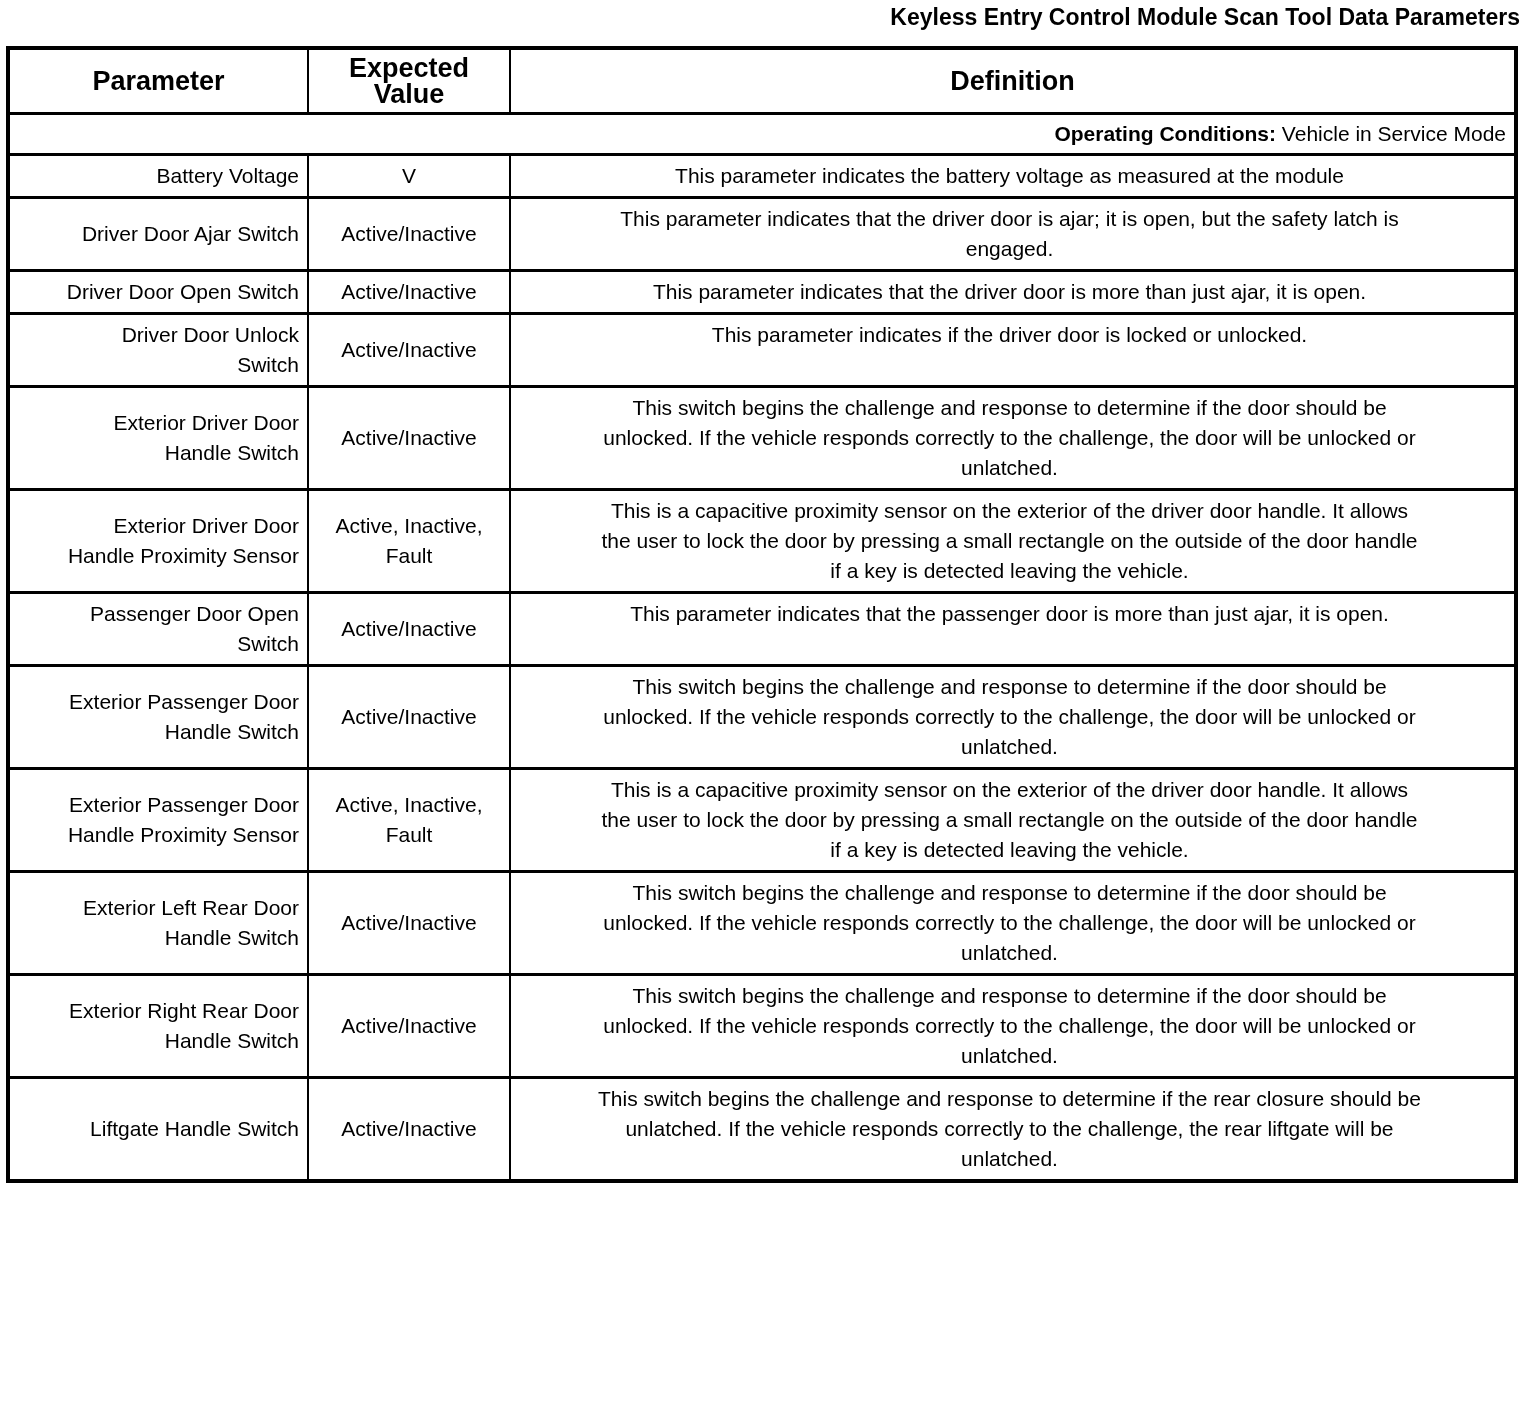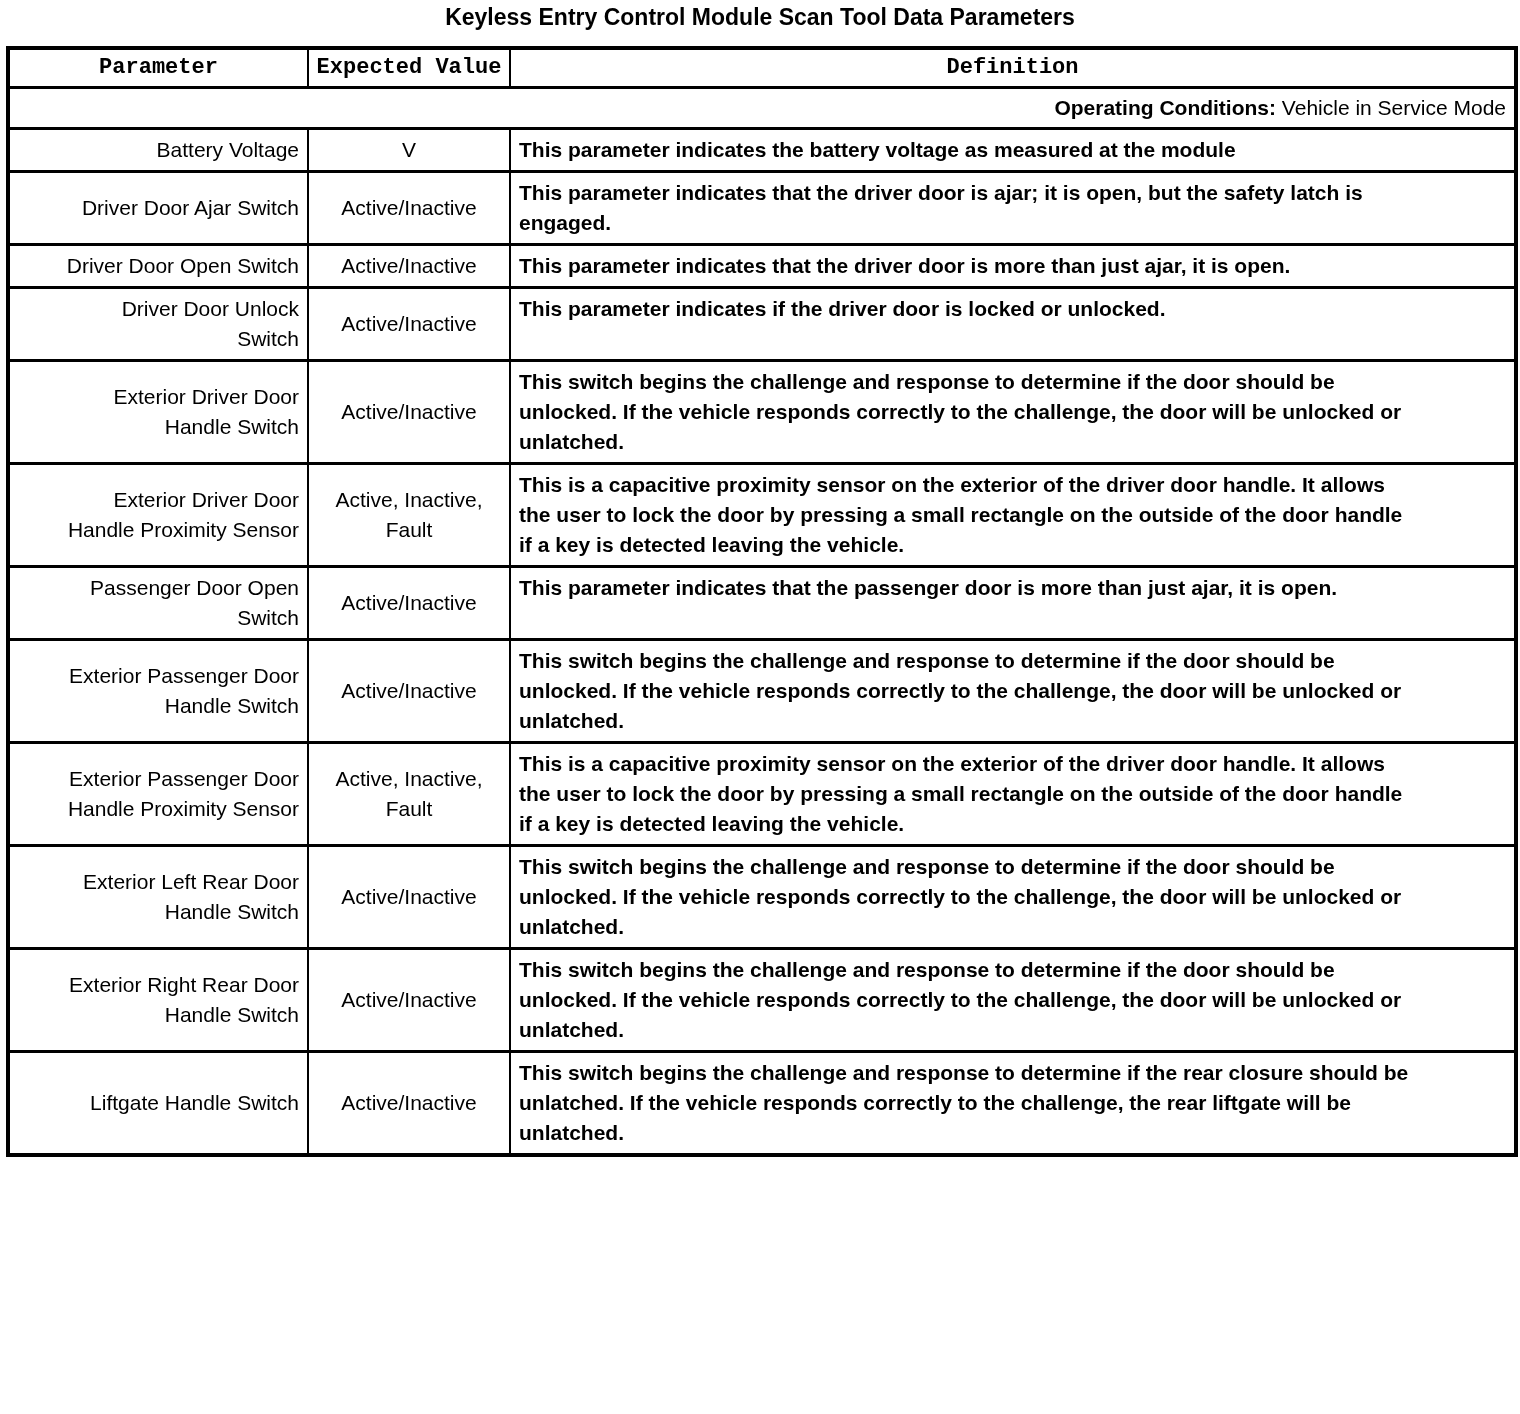--- a/index.html
+++ b/index.html
@@ -11,66 +11,64 @@
   }
   body {
     width: 1520px;
     height: 1414px;
     overflow: hidden;
   }
   .page-title {
     margin: 4px 0 0 0;
     font-size: 23px;
     font-weight: bold;
-    text-align: center;
+    text-align: right;
     line-height: 26px;
   }
   table.data-table {
     border-collapse: collapse;
     table-layout: fixed;
     width: 1508px;
     margin: 16px 6px 0 6px;
     border: 4px solid #000000;
   }
   th, td {
     border-left: 2px solid #000000;
     border-right: 2px solid #000000;
     border-top: 3px solid #000000;
     border-bottom: 3px solid #000000;
     font-size: 21px;
     line-height: 30px;
     overflow: hidden;
   }
   th {
-    font-size: 22px;
+    font-size: 27px;
     font-weight: bold;
     text-align: center;
     padding: 5px 4px;
     line-height: 26px;
     vertical-align: middle;
-    font-family: Liberation Mono, monospace;
   }
   td.param {
     text-align: right;
     vertical-align: middle;
     padding: 5px 8px;
     white-space: pre-line;
   }
   td.expected {
     text-align: center;
     vertical-align: middle;
     padding: 5px 2px;
     white-space: pre-line;
   }
   td.def {
-    text-align: left;
+    text-align: center;
     vertical-align: top;
     padding: 5px 14px 5px 8px;
     white-space: pre-line;
-    font-weight: bold;
   }
   tr.opcond td {
     text-align: right;
     vertical-align: middle;
     padding: 4px 8px;
     line-height: 30px;
   }
   tr.opcond .opcond-label {
     font-weight: bold;
   }

